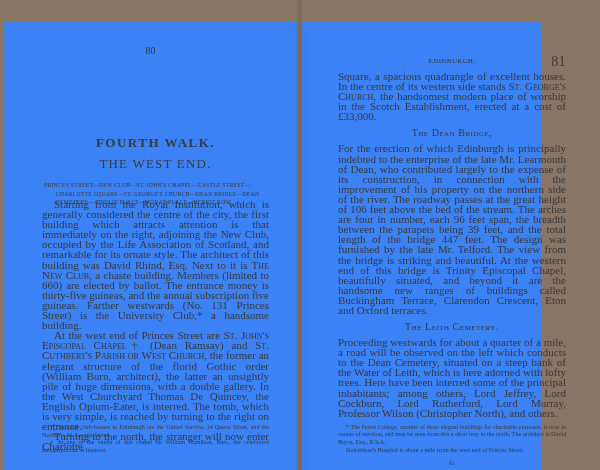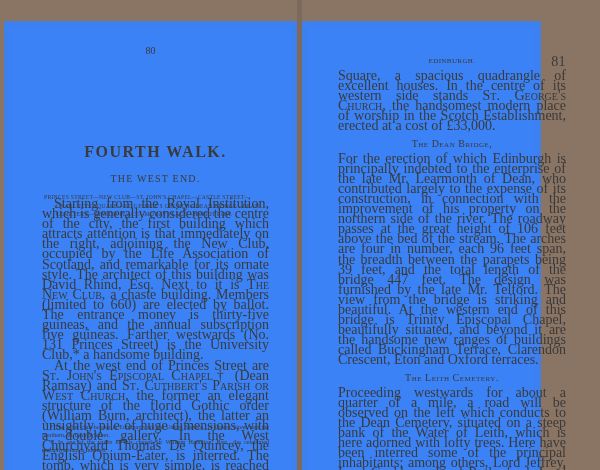--- a/index.html
+++ b/index.html
@@ -30,37 +30,37 @@
       text-align:center; font-size:10px; color:#3a3a3a;
     }
     .running-head {
       position:absolute; top:34px; left:36px; width:228px;
       font-size:7px; letter-spacing:0.4px; color:#3a3a3a;
     }
     .running-head .rh-title { position:absolute; left:0; width:100%; text-align:center; top:2px; }
     .running-head .rh-num { position:absolute; right:0; top:-1px; font-size:14px; }
 
     .chapter-title {
-      text-align:center; font-size:16px; letter-spacing:1.5px;
-      color:#3a3a3a; margin:12px;
+      text-align:center; font-size:13px; letter-spacing:1.5px;
+      color:#3a3a3a; margin:4px;
     }
     .chapter-sub {
-      text-align:center; font-size:10px; letter-spacing:1.2px;
+      text-align:center; font-size:13px; letter-spacing:1.2px;
       margin:5px 0 9px 0;
     }
     .synopsis {
       font-size:5.6px; letter-spacing:0.3px; line-height:8.6px;
       text-align:justify; margin:7px 0 0 0; text-indent:0;
       padding-left:2px;
     }
     .synopsis .syn-line { display:block; }
     .synopsis .syn-indent { padding-left:12px; }
 
     p.body {
-      font-size:14px; line-height:10.1px; margin:0;
+      font-size:11px; line-height:10.1px; margin:0;
       text-align:justify; text-indent:12px;
     }
     p.body.first { text-indent:0; }
     p.body .sc { font-variant:small-caps; }
 
     .section-head {
       text-align:center; font-size:10px; font-variant:small-caps;
       letter-spacing:0.5px; margin:6px 0 5px 0;
     }
     .footnotes { font-size:6.1px; line-height:7.6px; text-align:justify; }

